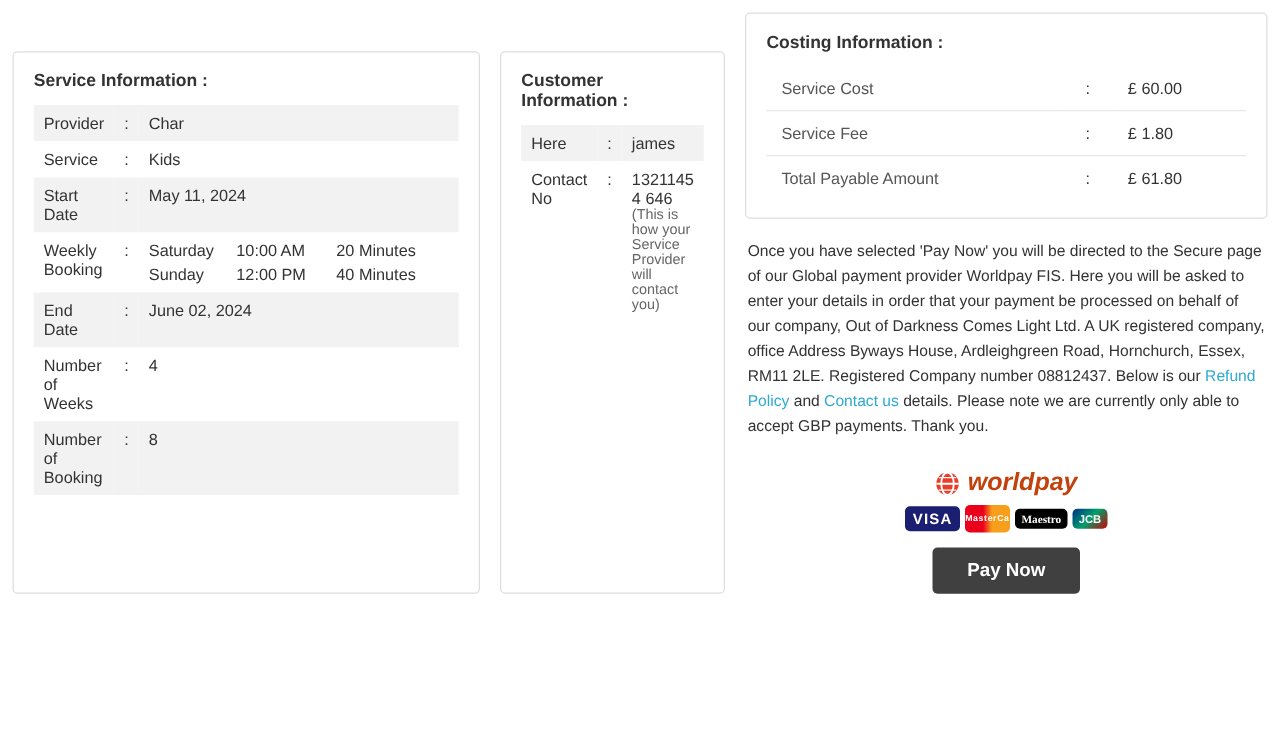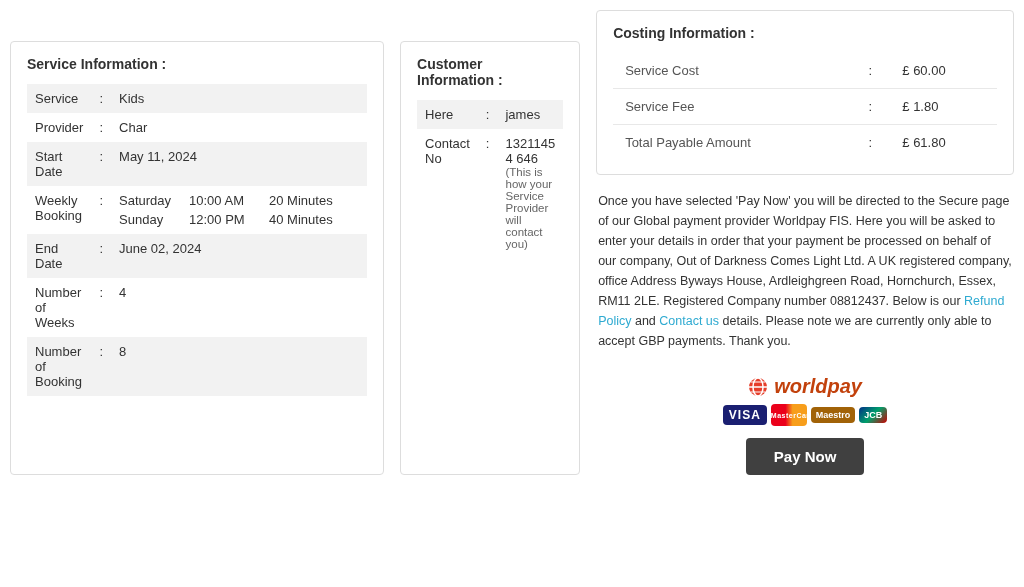--- a/index.html
+++ b/index.html
@@ -155,23 +155,24 @@
       width: 100%;
       text-align: center;
       top: 50%;
       transform: translateY(-50%);
       font-size: 7px;
       color: white;
       font-weight: bold;
       letter-spacing: 0.5px;
     }
     .maestro-logo {
-      background: #a16207;
+      background: #000000;
       font-size: 9px;
       padding: 3px 5px;
+      font-family: Liberation Serif, serif;
     }
     .jcb-logo {
       background: linear-gradient(135deg, #003087, #009f6b, #cc0000);
       font-size: 9px;
       padding: 3px 5px;
     }
     .pay-now-btn {
       background: #404040;
       color: white;
       border: none;
@@ -192,28 +193,28 @@
 
 <div class="main-layout">
 
   <div class="left-column">
 
     <div class="card">
       <div class="card-title">Service Information :</div>
       <table class="info-table">
         <tbody>
           <tr>
+            <td class="label-col">Provider</td>
+            <td class="sep-col">:</td>
+            <td class="value-col">Char</td>
+          </tr>
+          <tr>
             <td class="label-col">Service</td>
             <td class="sep-col">:</td>
             <td class="value-col">Kids</td>
-          </tr>
-          <tr>
-            <td class="label-col">Provider</td>
-            <td class="sep-col">:</td>
-            <td class="value-col">Char</td>
           </tr>
           <tr>
             <td class="label-col">Start Date</td>
             <td class="sep-col">:</td>
             <td class="value-col">May 11, 2024</td>
           </tr>
           <tr>
             <td class="label-col">Weekly Booking</td>
             <td class="sep-col">:</td>
             <td class="value-col">

